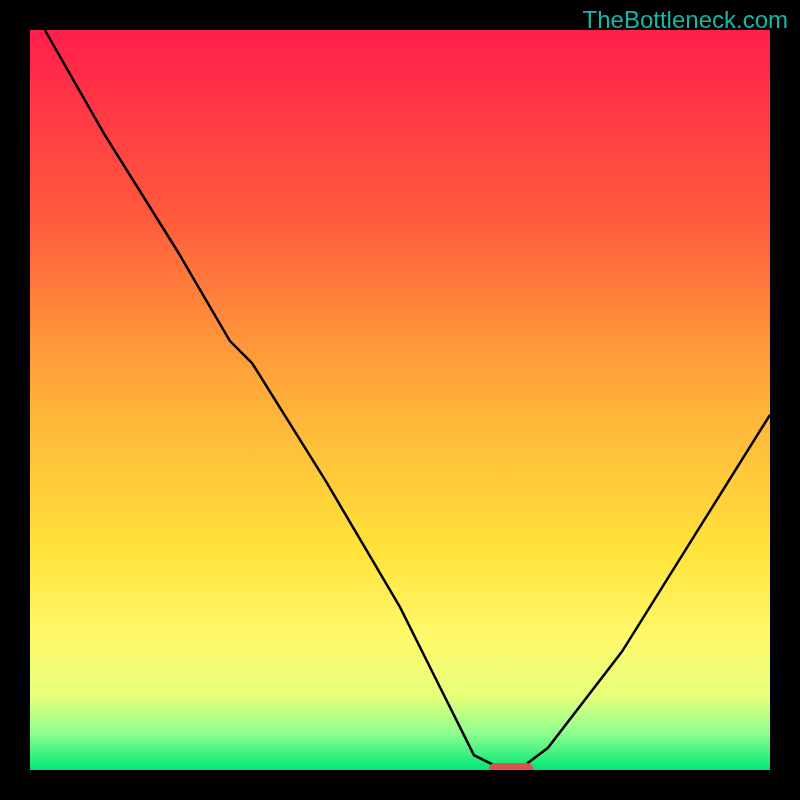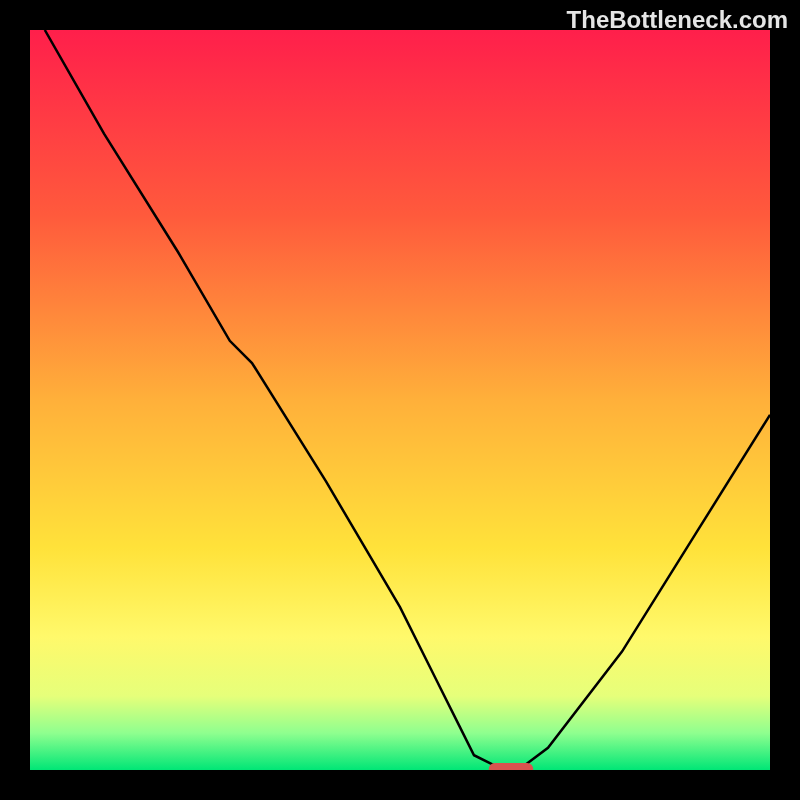--- a/index.html
+++ b/index.html
@@ -13,23 +13,23 @@
   }
   .container {
     width: 800px;
     height: 800px;
     position: relative;
   }
   .watermark {
     position: absolute;
     top: 6px;
     right: 12px;
-    color: #e5e5e5;
+    color: #14b8a6;
     font-size: 24px;
-    font-weight: 700;
+    font-weight: 400;
     z-index: 10;
   }
   .chart-area {
     position: absolute;
     left: 30px;
     top: 30px;
     width: 740px;
     height: 740px;
   }
   .chart-area svg {

